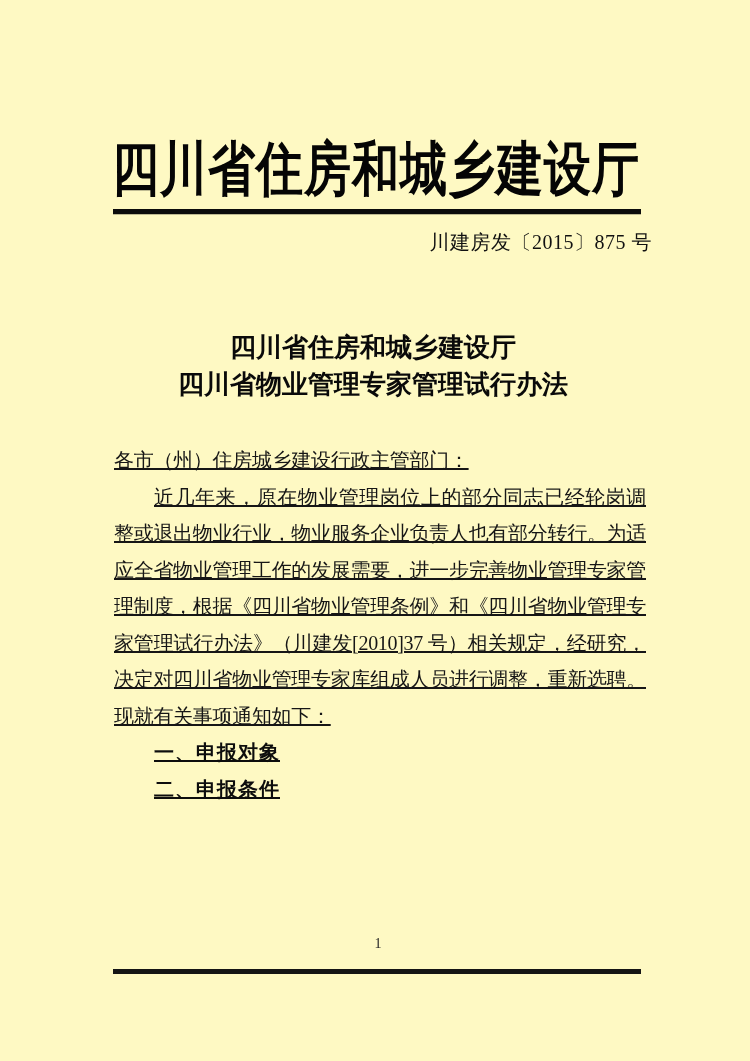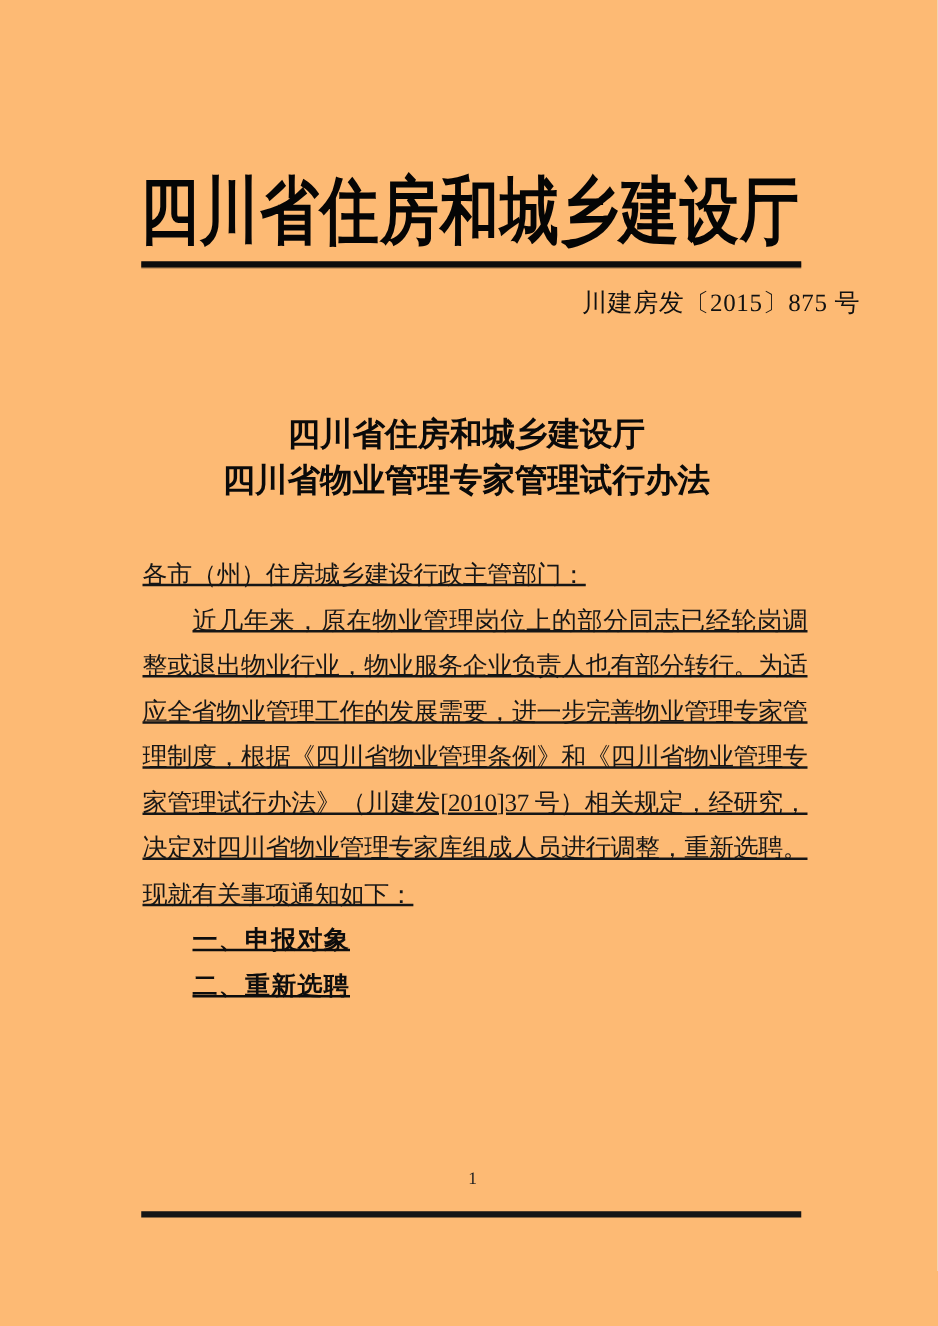--- a/index.html
+++ b/index.html
@@ -4,21 +4,21 @@
 <style>
   html, body {
     margin: 0;
     padding: 0;
     background: #e8e8e8;
   }
   .page {
     position: relative;
     width: 750px;
     height: 1061px;
-    background: #fdba74;
+    background: #fef9c3;
     overflow: hidden;
     font-family: "Liberation Serif", serif;
     color: #1a1a1a;
   }
   
   .letterhead {
     position: absolute;
     top: 130px;
     left: 110px;
     width: 532px;
@@ -43,21 +43,20 @@
   }
   .doc-number {
     position: absolute;
     top: 229px;
     left: 0;
     width: 652px;
     text-align: right;
     font-size: 20px;
     letter-spacing: 0.5px;
     color: #111;
-    padding-left: 36px;
   }
   
   .doc-title {
     position: absolute;
     top: 329px;
     left: 0;
     width: 746px;
     text-align: center;
     font-weight: 700;
     font-size: 26px;
@@ -121,20 +120,20 @@
 
   <div class="doc-title">
     <div>四川省住房和城乡建设厅</div>
     <div>四川省物业管理专家管理试行办法</div>
   </div>
 
   <div class="body-text">
     <p>各市（州）住房城乡建设行政主管部门：</p>
     <p class="para-indent">近几年来，原在物业管理岗位上的部分同志已经轮岗调整或退出物业行业，物业服务企业负责人也有部分转行。为适应全省物业管理工作的发展需要，进一步完善物业管理专家管理制度，根据《四川省物业管理条例》和《四川省物业管理专家管理试行办法》（川建发[2010]37 号）相关规定，经研究，决定对四川省物业管理专家库组成人员进行调整，重新选聘。现就有关事项通知如下：</p>
     <p class="section-heading">一、申报对象</p>
-    <p class="section-heading">二、重新选聘</p>
+    <p class="section-heading">二、申报条件</p>
   </div>
 
   <div class="page-number">1</div>
 
   <div class="page-bottom-edge"></div>
 
 </div>
 
 </body></html>

